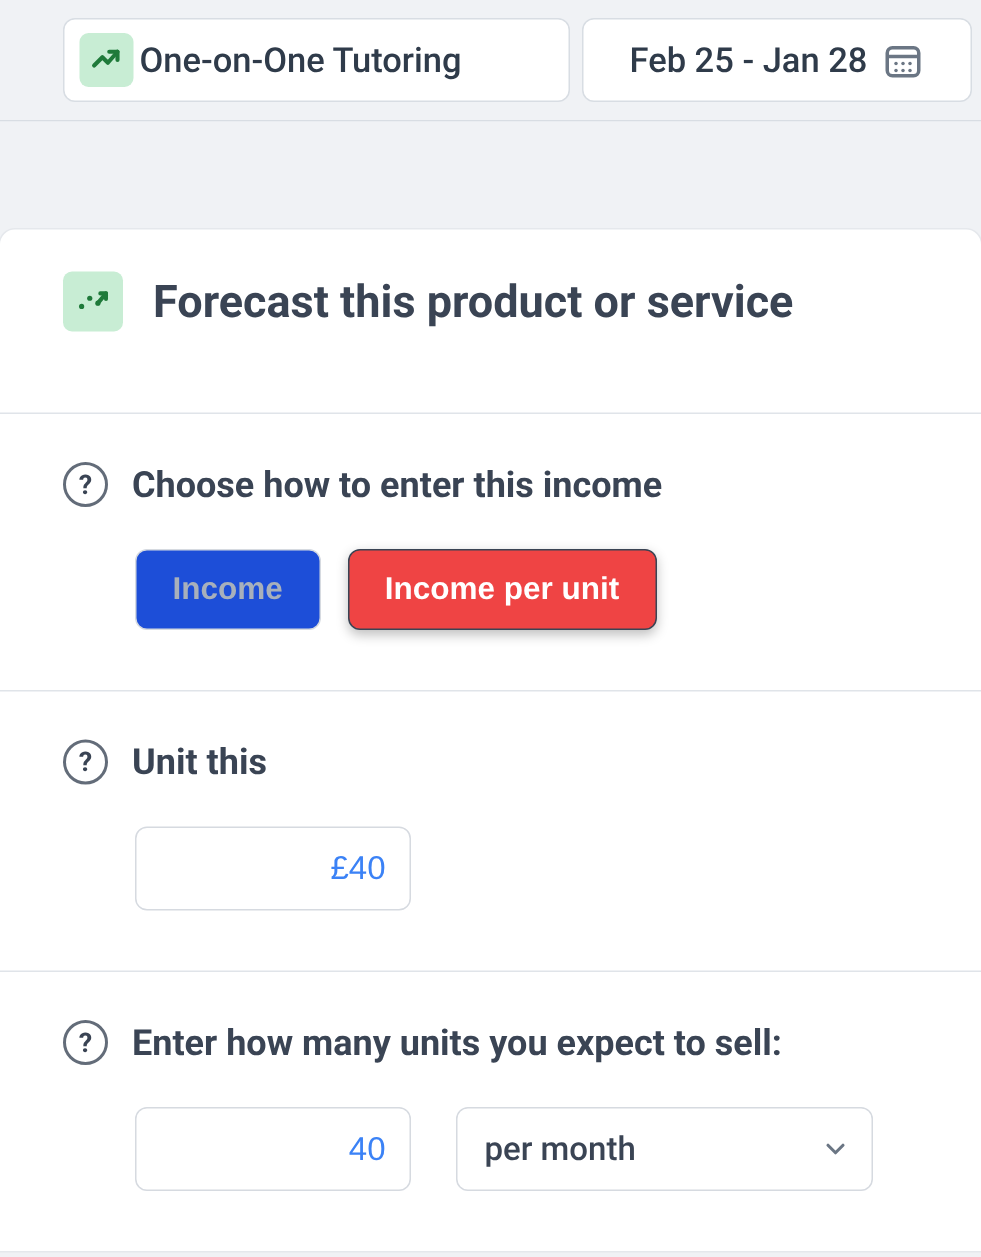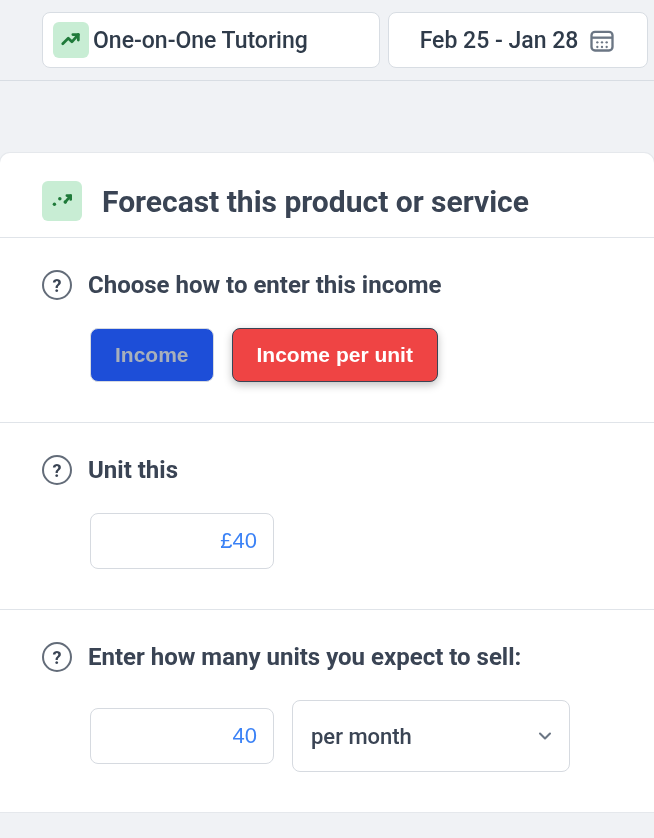--- a/index.html
+++ b/index.html
@@ -66,21 +66,21 @@
     margin-top: 32px;
     border-top-left-radius: 10px;
     border-top-right-radius: 10px;
     box-shadow: 0 0 0 1px #e5e8ec;
     overflow: hidden;
   }
   .panel-header {
     display: flex;
     align-items: center;
     gap: 20px;
-    padding: 28px 42px 16px 42px;
+    padding: 28px 42px 54px 42px;
     border-bottom: 1px solid #e0e4e9;
   }
   .panel-title {
     font-size: 30px;
     font-weight: 700;
     color: #3a4454;
   }
   .section {
     padding: 32px 42px 40px 42px;
     border-bottom: 1px solid #e0e4e9;
@@ -140,27 +140,28 @@
     font-weight: 500;
     color: #3b82f6;
     padding: 0 16px;
     text-align: right;
     width: 184px;
     background: #fff;
   }
   .select-wrap {
     border: 1px solid #d6dae0;
     border-radius: 8px;
-    height: 72px;
+    height: 56px;
     width: 278px;
     display: flex;
     align-items: center;
     padding: 0 14px 0 18px;
     cursor: pointer;
     background: #fff;
+    margin-left: 12px;
   }
   .select-value {
     flex: 1;
     font-size: 22px;
     font-weight: 500;
     color: #3a4454;
   }
   .spacer { height: 40px; background:#f0f2f5; }
   svg { display: block; }
 </style>

